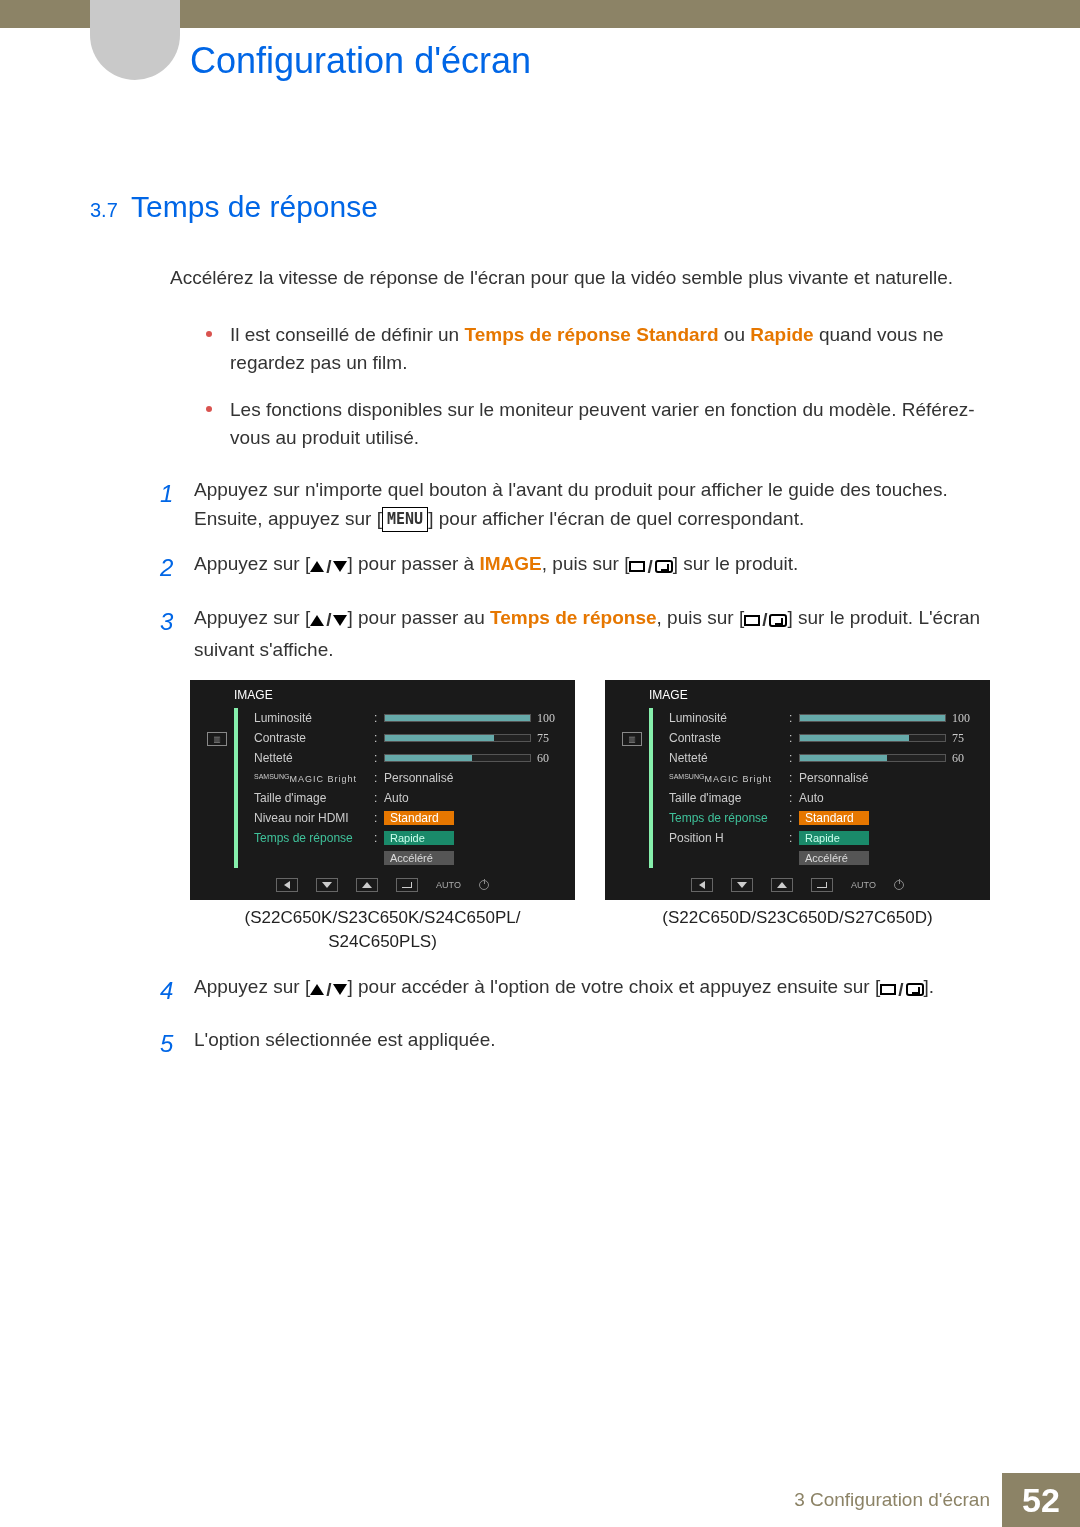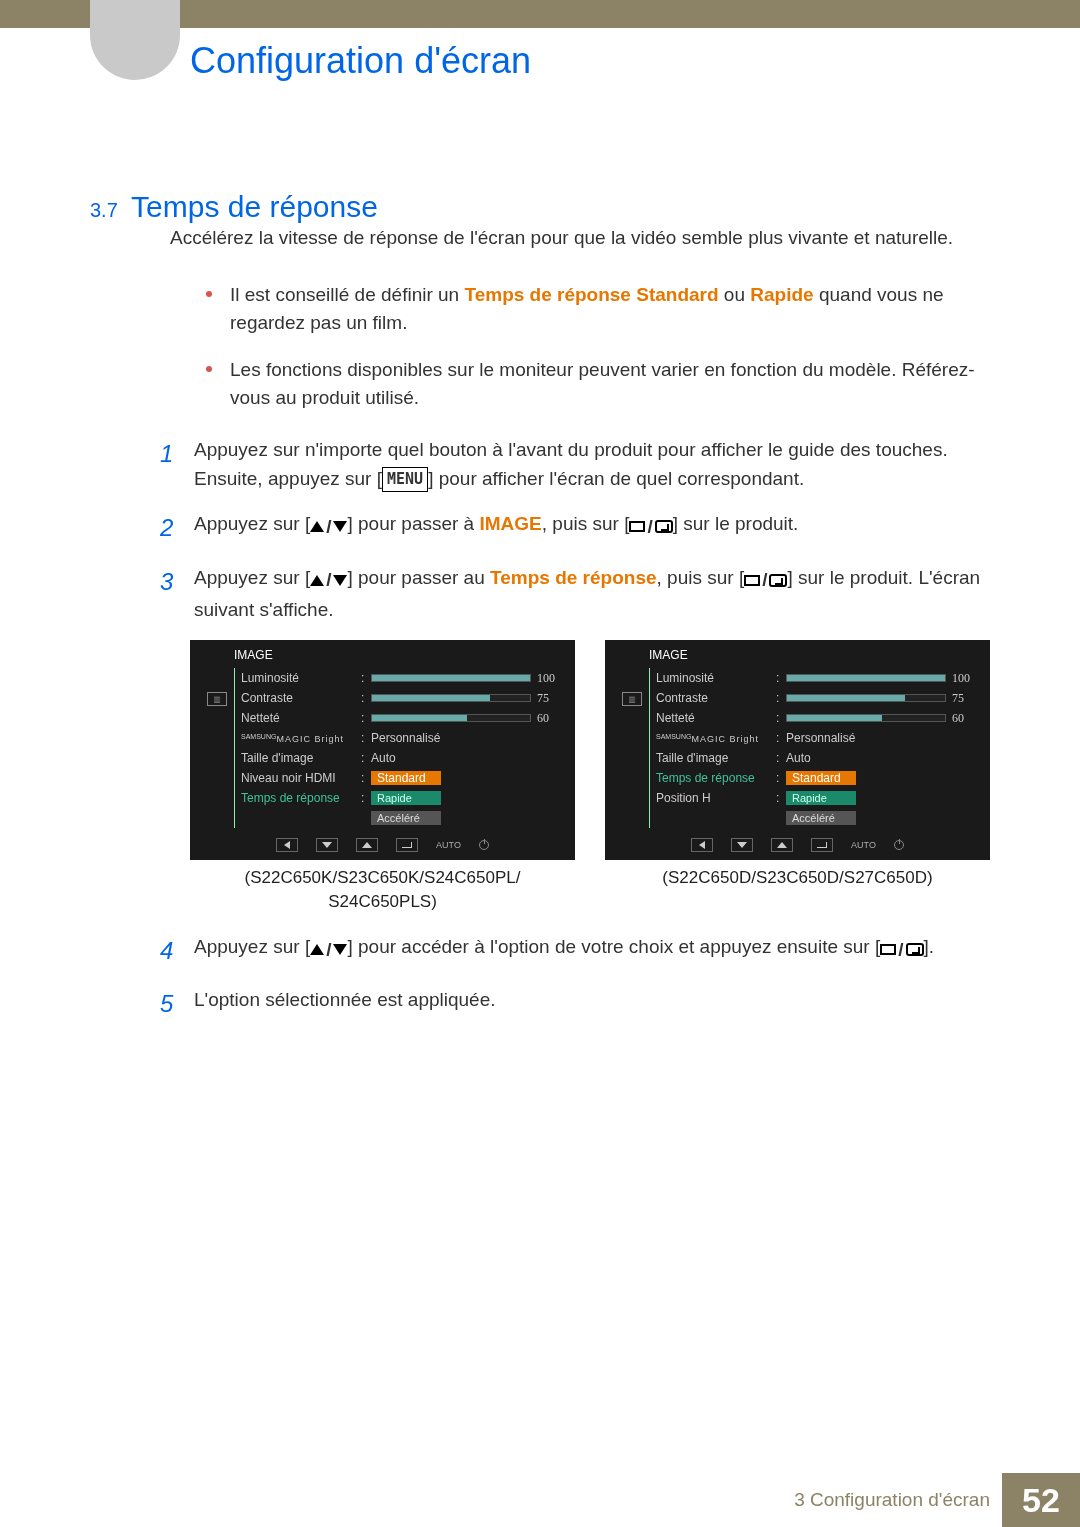--- a/index.html
+++ b/index.html
@@ -44,21 +44,21 @@
     font-size: 20px;
     color: #0066e6;
     display: inline-block;
     margin-right: 8px;
   }
   .section-title {
     font-size: 30px;
     color: #0066e6;
     display: inline-block;
   }
-  .intro { margin-left: 80px; line-height: 1.5; }
+  .intro { margin-left: 80px; margin-top: 40px; line-height: 1.5; }
   .bullets { margin-left: 140px; margin-top: 28px; }
   .bullets li { list-style: none; position: relative; margin-bottom: 18px; line-height: 1.5; padding-right: 10px; }
   .bullets li::before {
     content: "";
     position: absolute;
     left: -24px;
     top: 10px;
     width: 6px;
     height: 6px;
     background: #d9534f;
@@ -117,21 +117,21 @@
     background: #1a1a1a;
     color: #ccc;
     font-size: 12px;
     padding: 8px 10px 6px 10px;
     position: relative;
   }
   .osd-title { color: #fff; font-size: 12px; margin-bottom: 6px; padding-left: 34px; }
   .osd-body { display: flex; }
   .osd-side { width: 34px; display: flex; flex-direction: column; align-items: center; padding-top: 24px; }
   .osd-side-icon { width: 20px; height: 14px; border: 1px solid #888; display: flex; align-items: center; justify-content: center; font-size: 8px; color: #888; }
-  .osd-menu { border-left: 1px solid #86efac; padding-left: 6px; flex: 1; }
+  .osd-menu { border-left: 4px solid #86efac; padding-left: 16px; flex: 1; }
   .osd-item { display: flex; align-items: center; height: 20px; }
   .osd-label { flex: 0 0 120px; }
   .osd-colon { flex: 0 0 10px; }
   .osd-val { flex: 1; display: flex; align-items: center; gap: 6px; }
   .osd-bar { height: 8px; background: linear-gradient(to right,#6aa,#6aa); flex: 1; border: 1px solid #555; position: relative; }
   .osd-bar-num { width: 28px; text-align: left; font-family: Liberation Serif, serif; }
   .osd-green { color: #3fc19a; }
   .osd-highlight { background: #e67700; color: #fff; padding: 0 6px; height: 14px; line-height: 14px; display:inline-block; min-width: 70px; }
   .osd-hl-green { background: #1a8a6a; color: #cfe; padding: 0 6px; height: 14px; line-height: 14px; display:inline-block; min-width:70px; font-size:11px;}
   .osd-hl-grey { background: #555; color: #ddd; padding: 0 6px; height: 14px; line-height: 14px; display:inline-block; min-width:70px; font-size:11px;}

